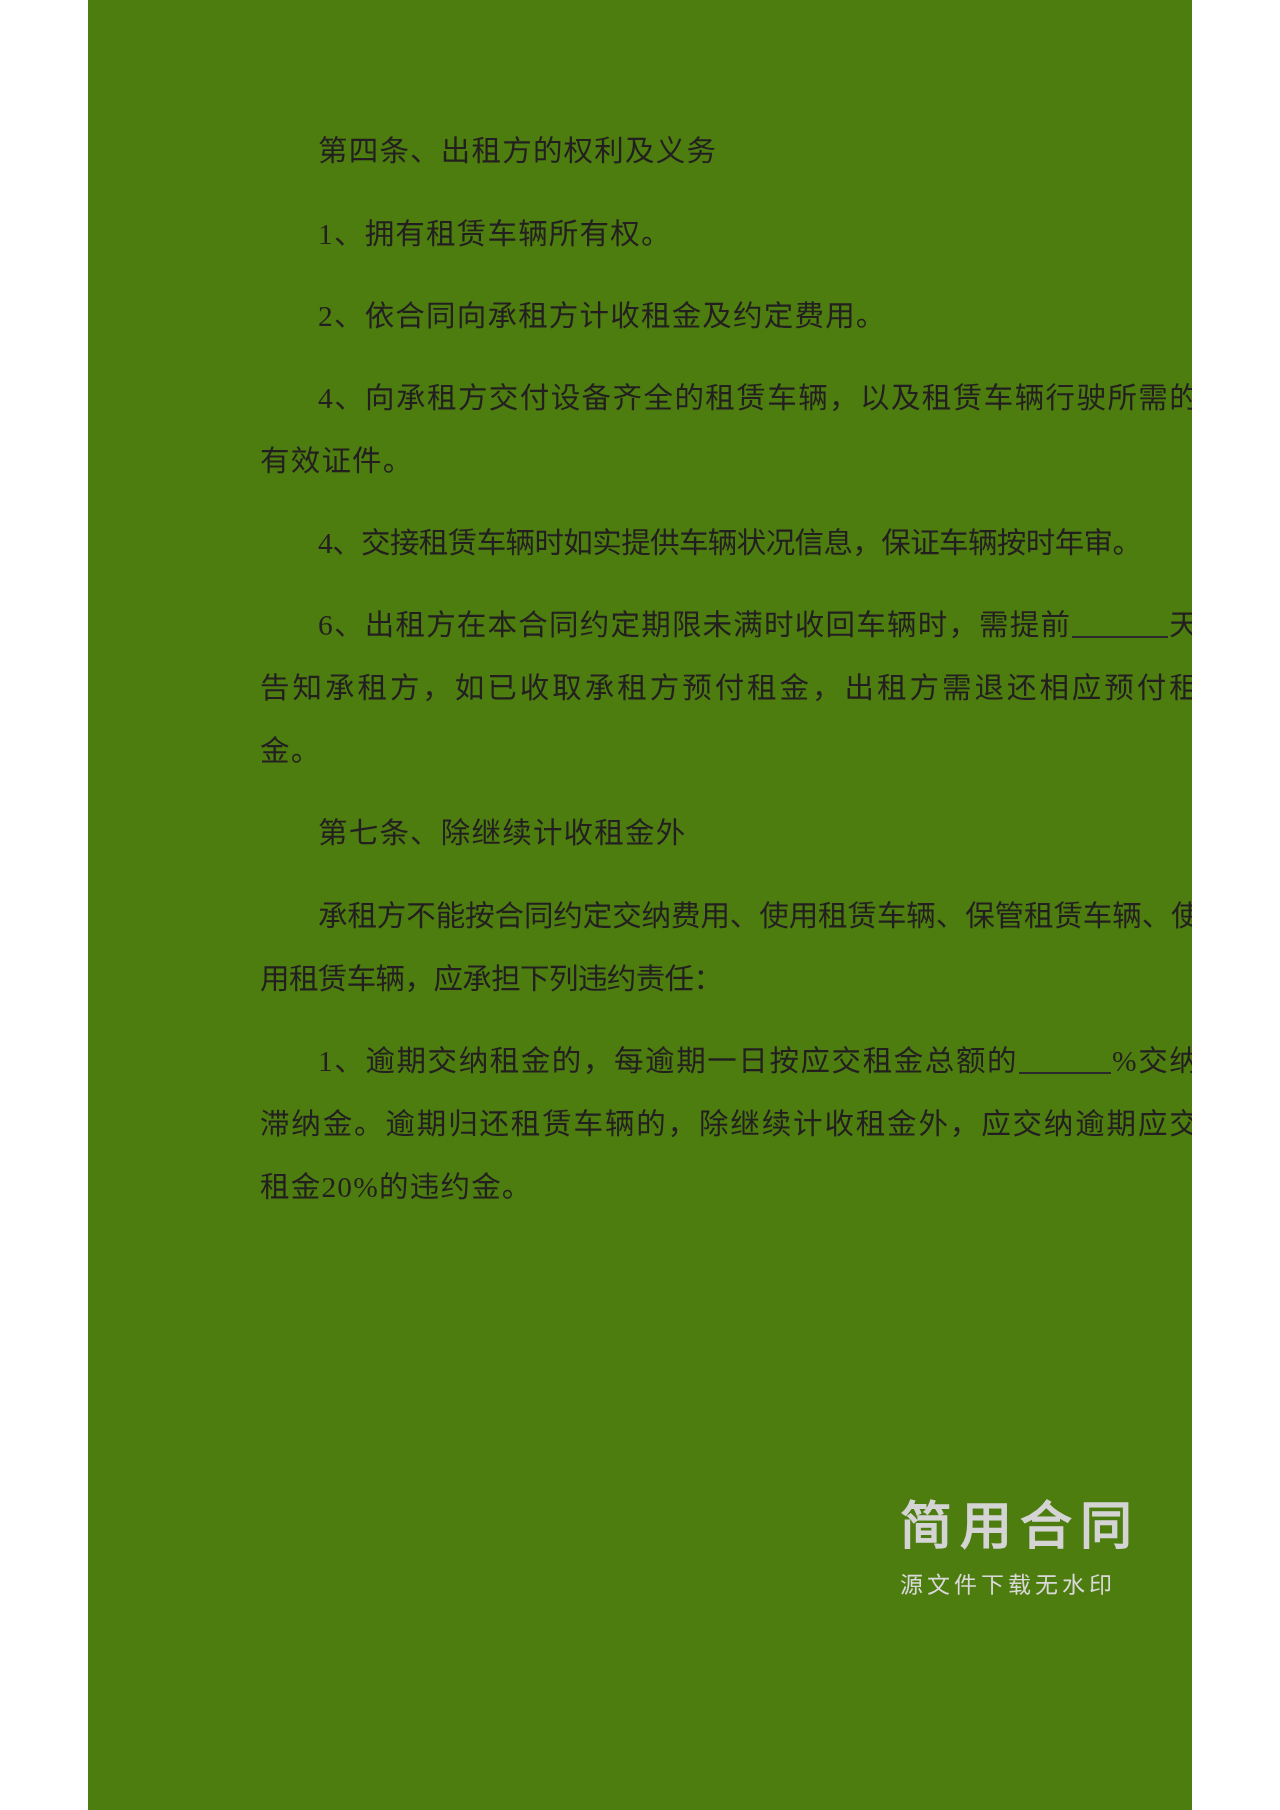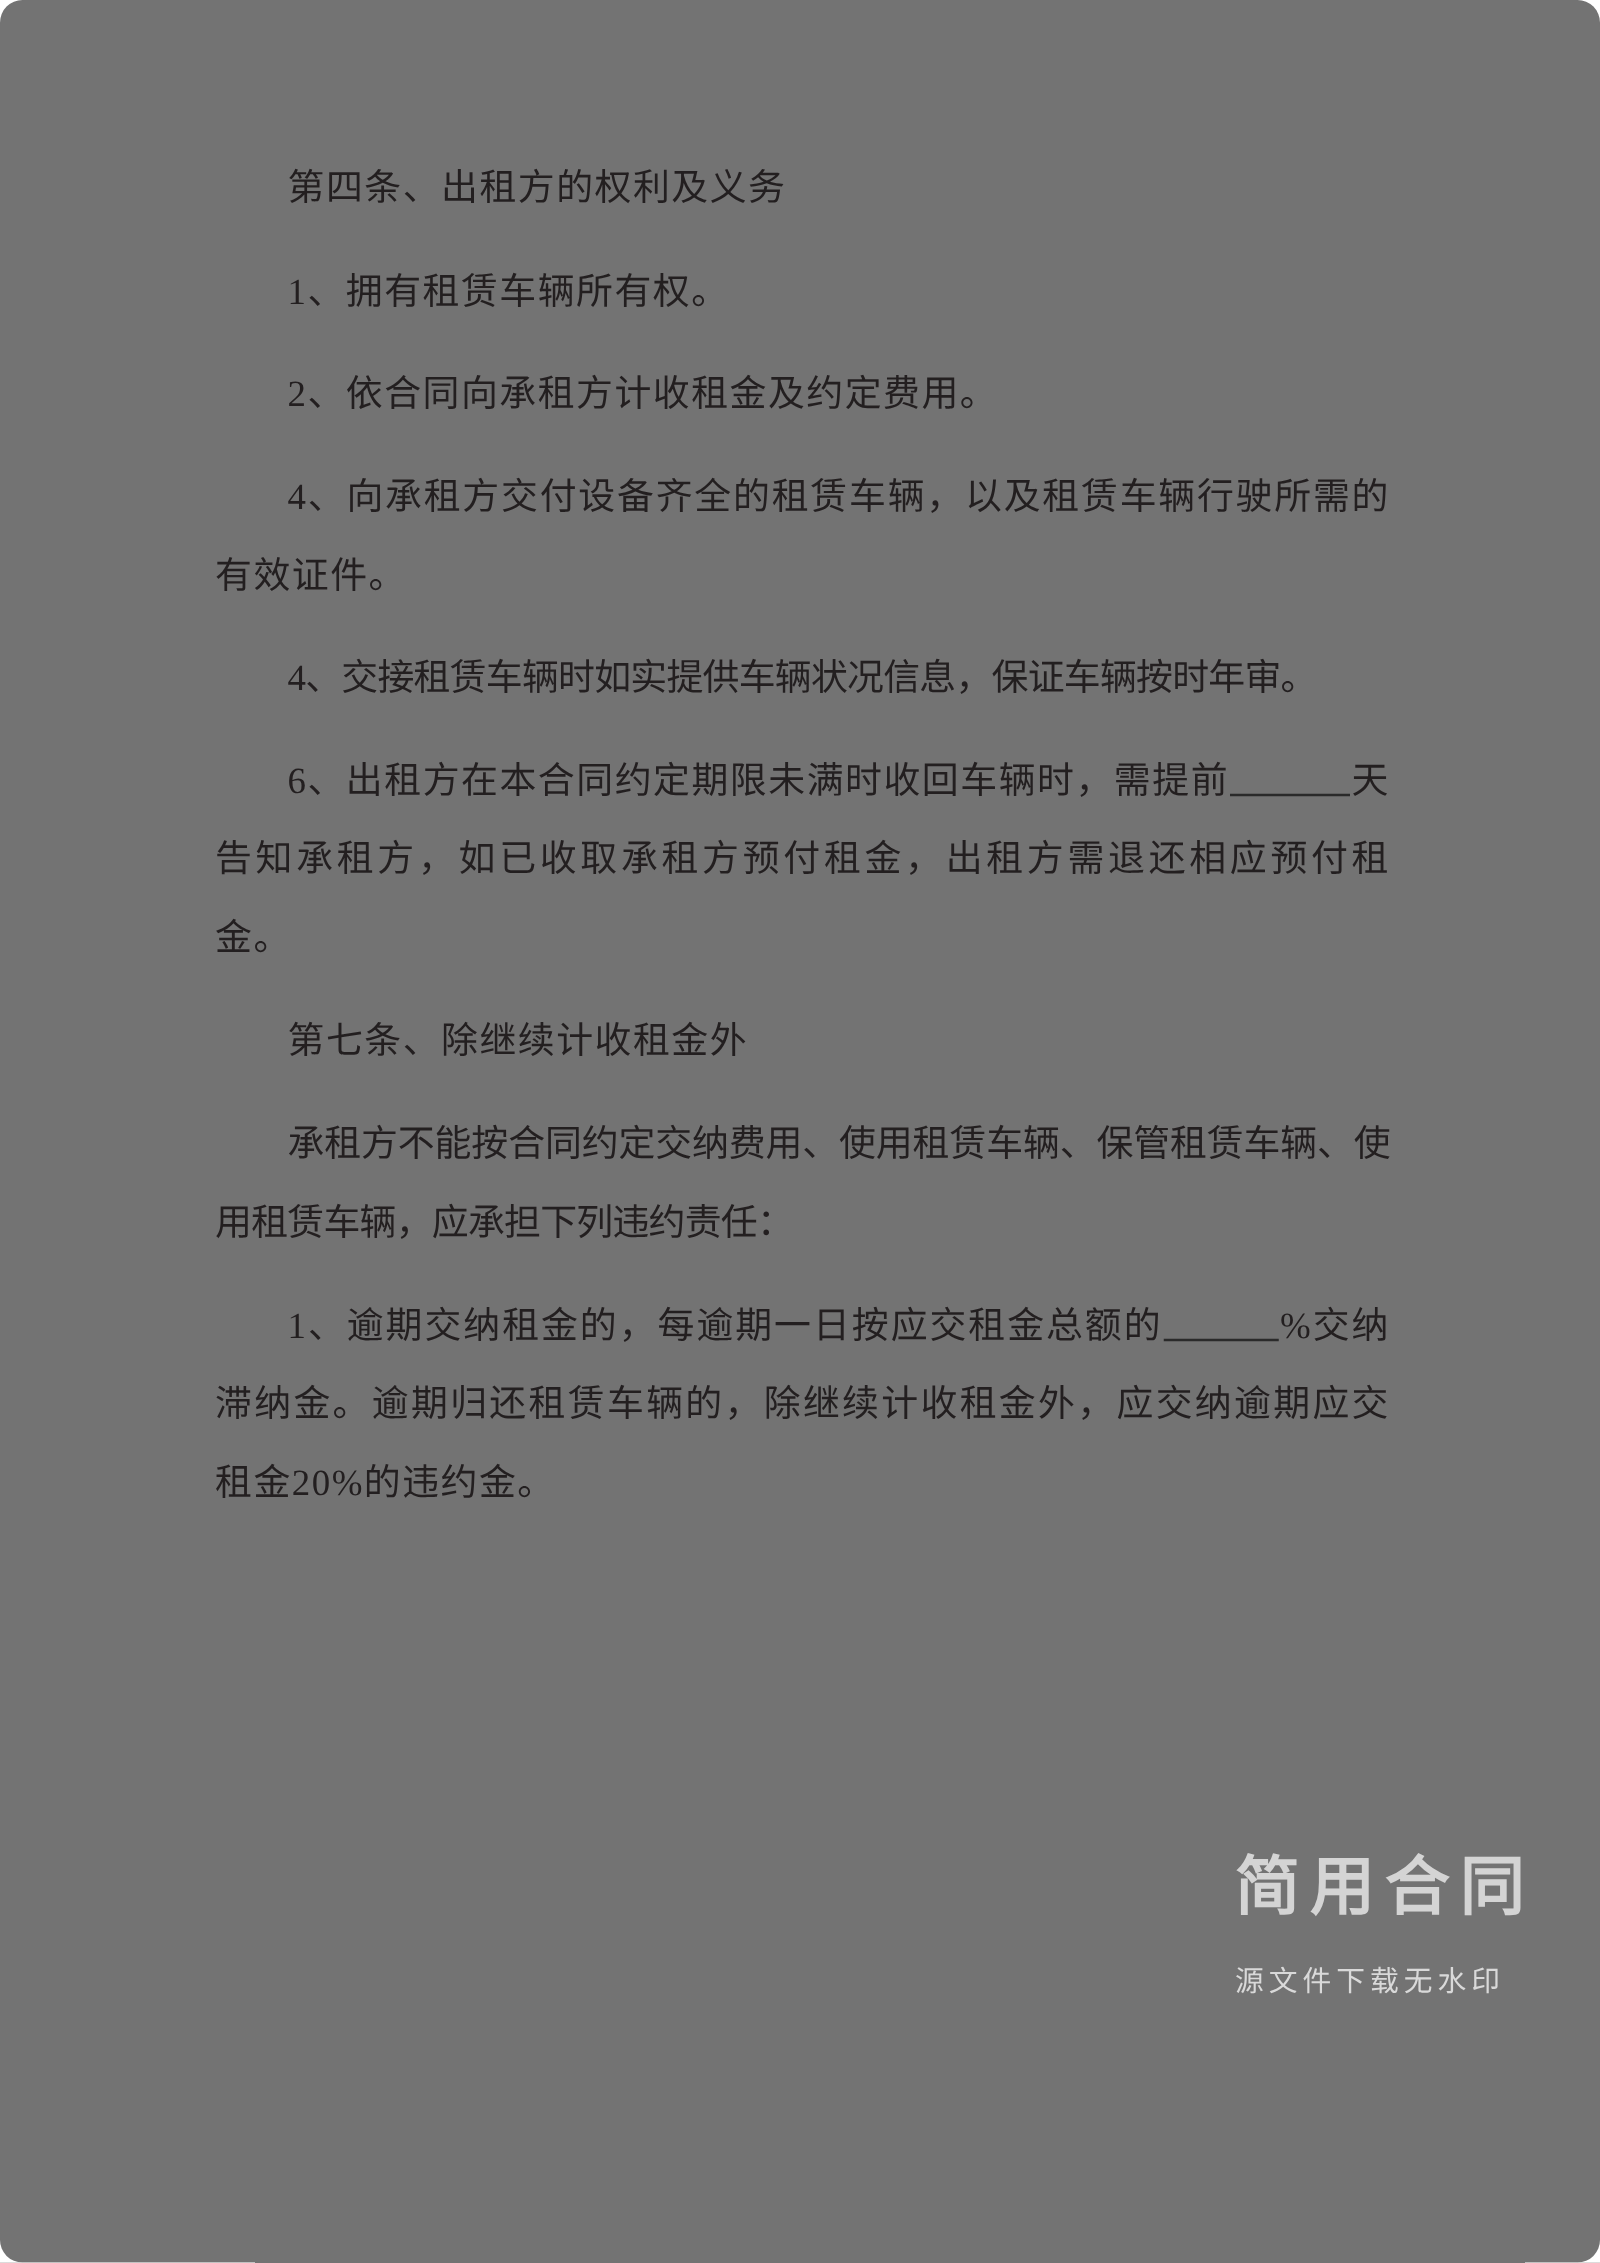--- a/index.html
+++ b/index.html
@@ -6,27 +6,26 @@
   html, body {
     margin: 0;
     padding: 0;
     background: #ffffff;
   }
   body {
     font-family: "Liberation Serif", "DejaVu Serif", serif;
   }
   .page {
     position: relative;
-    width: 1280px;
+    width: 1104px;
     height: 1810px;
     margin: 0 auto;
-    background: #737373;
+    background: #4d7c0f;
     overflow: hidden;
     box-sizing: border-box;
-    border-radius: 18px;
   }
   .doc-body {
     position: absolute;
     left: 172px;
     top: 120px;
     width: 940px;
   }
   
   .para {
     color: #231f20;
@@ -79,21 +78,21 @@
     letter-spacing: 8px;
     line-height: 1.15;
     color: #d4d4d4;
     font-family: "Liberation Sans", "DejaVu Sans", sans-serif;
     display: block;
   }
   .watermark .wm-sub {
     font-size: 23px;
     letter-spacing: 4px;
     color: #d9d9d9;
-    margin-top: 25px;
+    margin-top: 9px;
     font-family: Liberation Serif, serif;
     display: block;
   }
 </style>
 </head>
 <body>
 
 <div class="page">
 
   <div class="doc-body">

